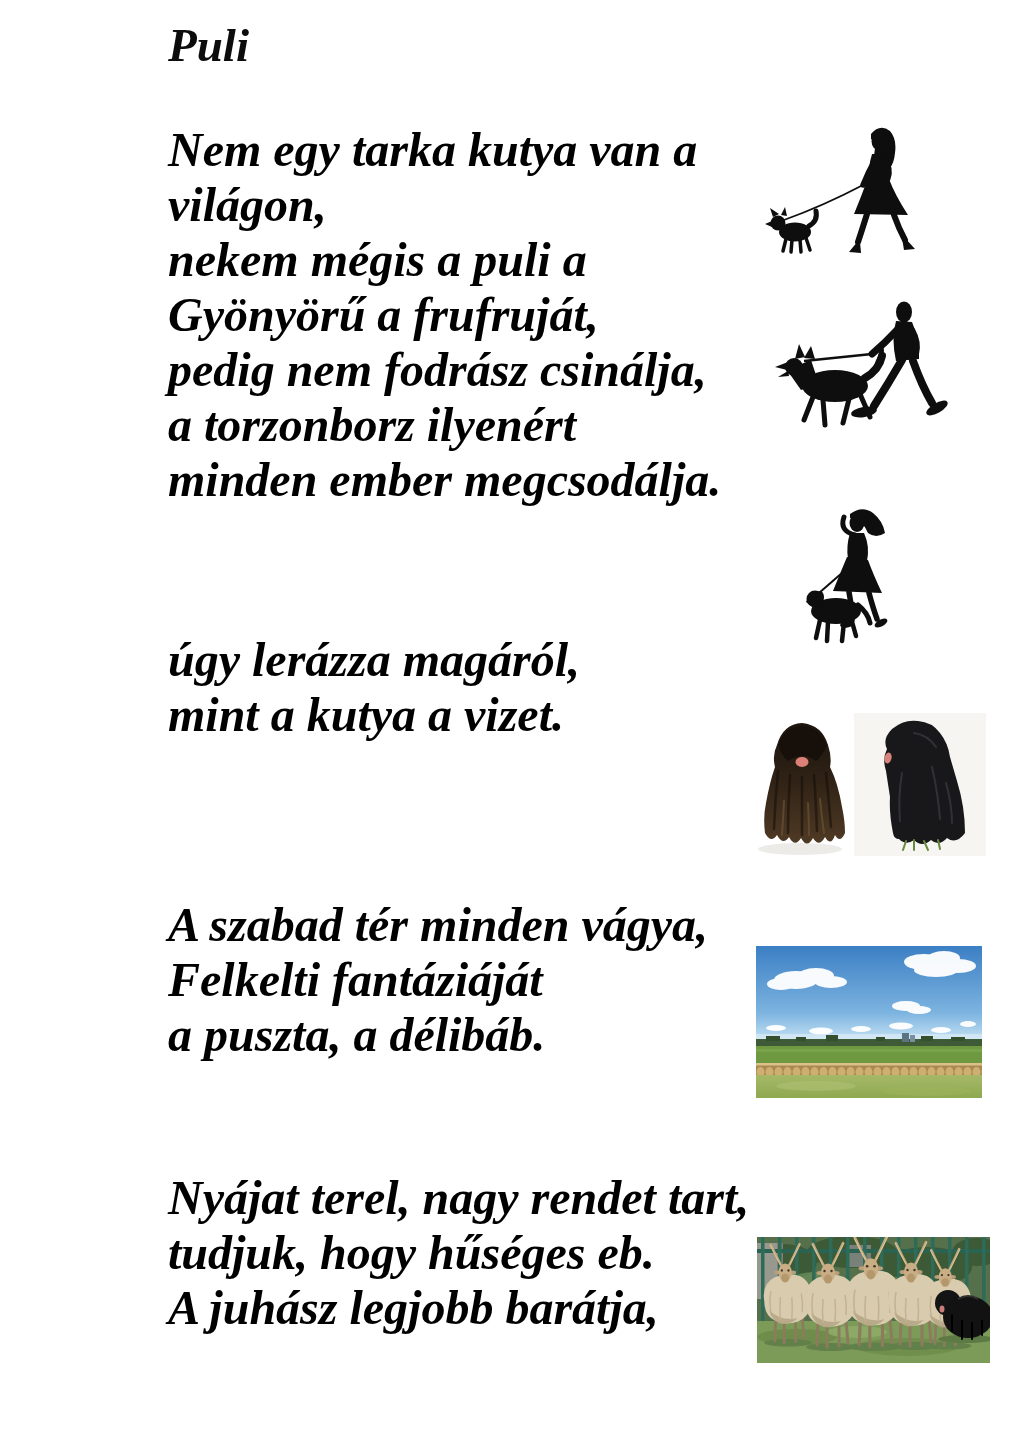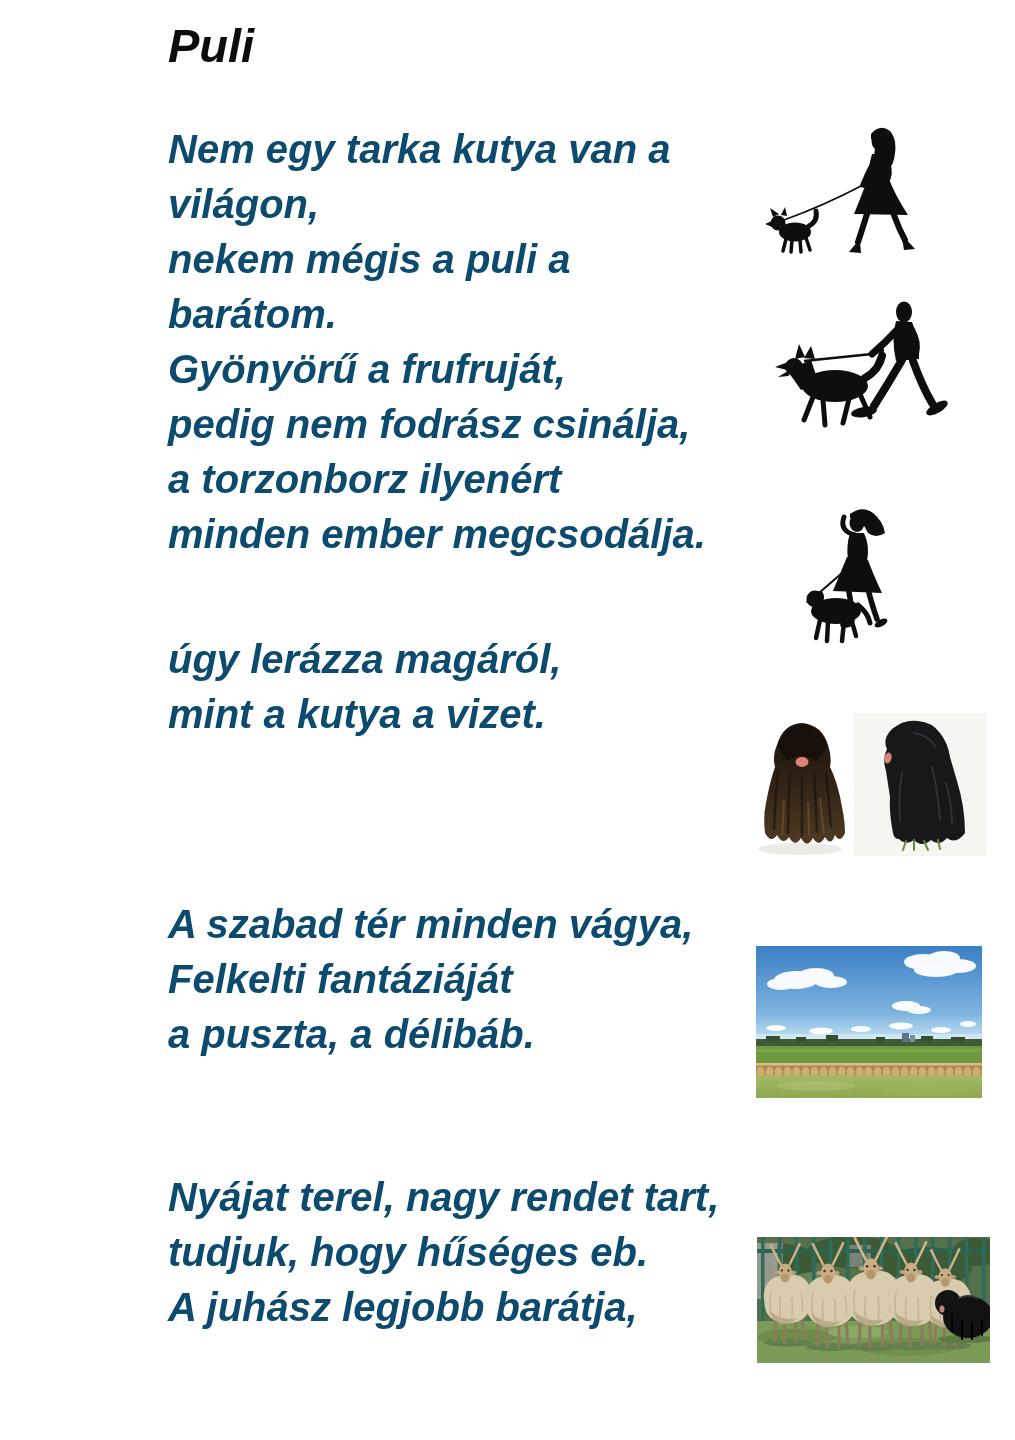--- a/index.html
+++ b/index.html
@@ -1,31 +1,31 @@
 <!DOCTYPE html>
 <html><head>
 <meta charset="utf-8">
 <style>
   html,body{margin:0;padding:0;background:#ffffff;}
   .page{
     position:relative;
     width:998px;height:1440px;
     background:#ffffff;
-    font-family:Liberation Sans, sans-serif;
+    font-family:Liberation Serif, serif;
     overflow:hidden;
   }
   .title{
     position:absolute;left:168px;top:20px;margin:0;
     font-style:italic;font-weight:700;font-size:47px;line-height:1.1;
     color:#0c0c0c;
   }
   .stanza{
     position:absolute;left:168px;
-    font-style:italic;font-weight:700;font-size:40px;line-height:55px;
-    color:#0c4a6e;white-space:nowrap;
+    font-style:italic;font-weight:700;font-size:48px;line-height:55px;
+    color:#000000;white-space:nowrap;
   }
   .s1{top:122px}
   .s2{top:632px}
   .s3{top:897px}
   .s4{top:1170px}
   figure.art{position:absolute;margin:0;}
   figure.art svg{display:block;width:100%;height:100%;}
   .sil1{left:765px;top:126px;width:165px;height:140px;}
   .sil2{left:775px;top:298px;width:175px;height:145px;}
   .sil3{left:806px;top:508px;width:108px;height:142px;}
@@ -38,21 +38,20 @@
 <body>
 
 <div class="page">
 
   <h1 class="title">Puli</h1>
 
   <div class="stanza s1">
     <div class="line">Nem egy tarka kutya van a</div>
     <div class="line">világon,</div>
     <div class="line">nekem mégis a puli a</div>
-    <div class="line">barátom.</div>
     <div class="line">Gyönyörű a frufruját,</div>
     <div class="line">pedig nem fodrász csinálja,</div>
     <div class="line">a torzonborz ilyenért</div>
     <div class="line">minden ember megcsodálja.</div>
   </div>
 
   <div class="stanza s2">
     <div class="line">úgy lerázza magáról,</div>
     <div class="line">mint a kutya a vizet.</div>
   </div>

